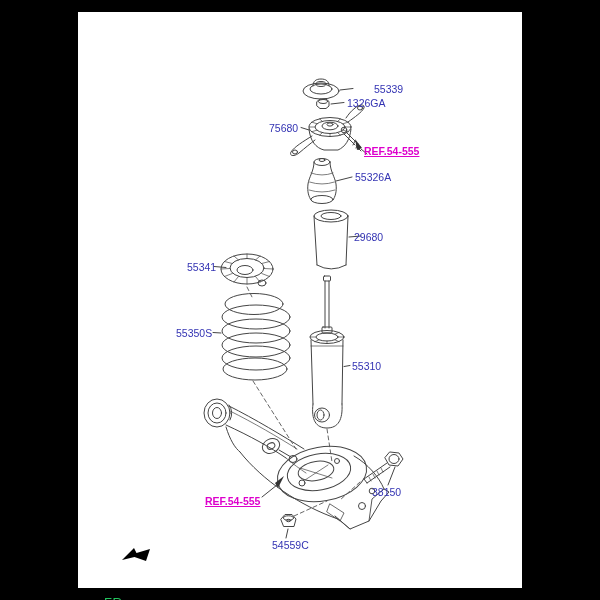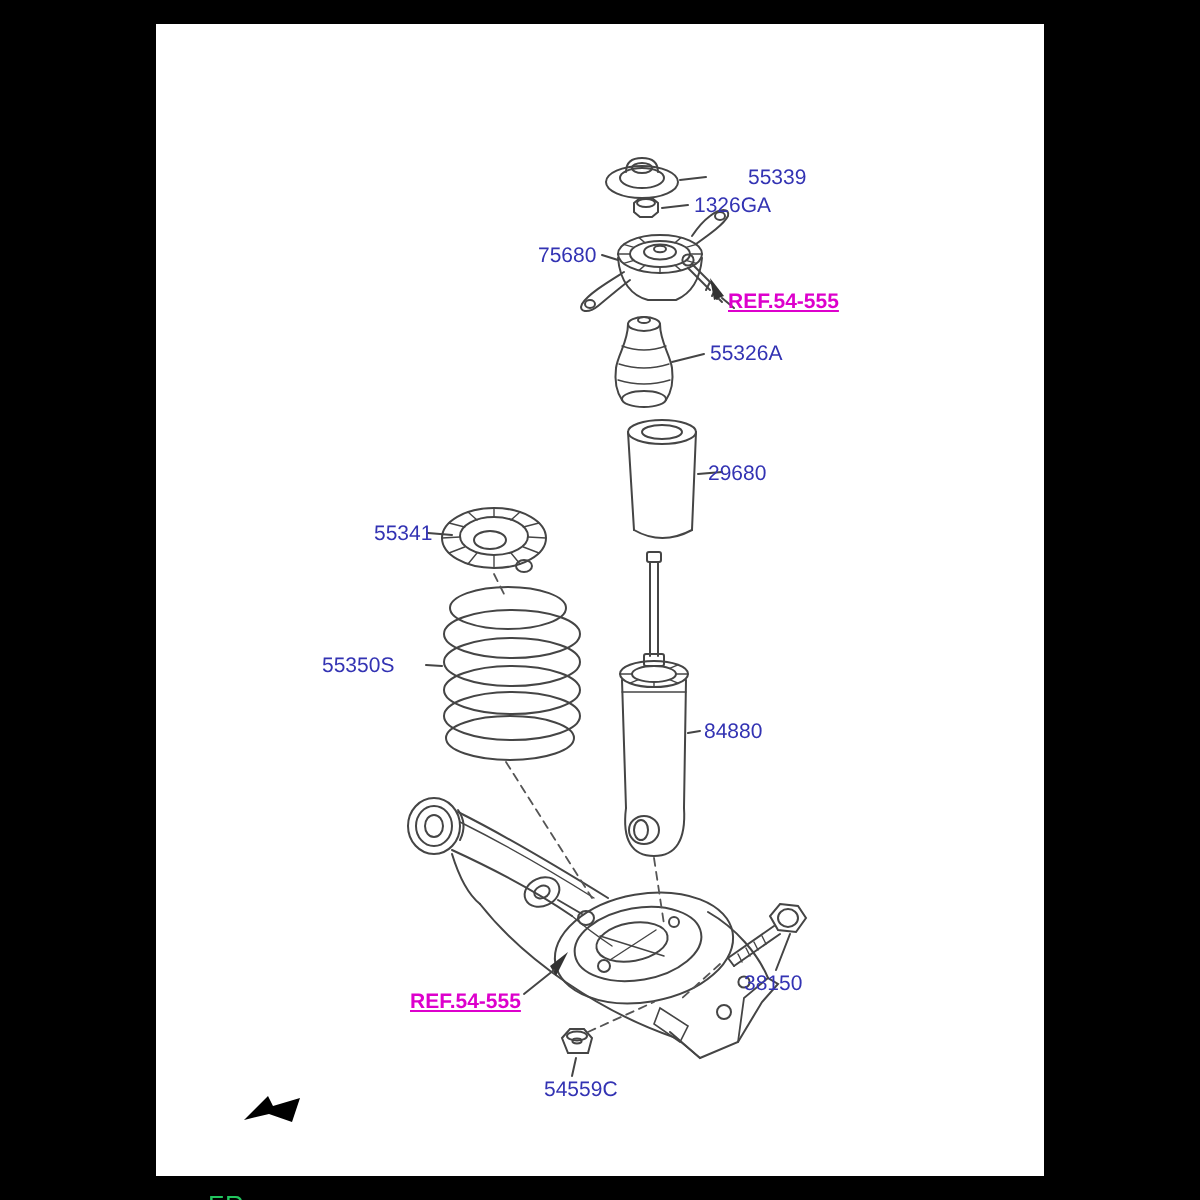--- a/index.html
+++ b/index.html
@@ -30,21 +30,21 @@
     font-size:13px;font-weight:normal;color:#22c55e;letter-spacing:0.5px;margin-top:44px;
   }
   
   .c-55339 {left:356px;top:83px;margin-left:18px;}
   .c-1326GA{left:347px;top:97px;}
   .c-55330 {left:269px;top:122px;}
   .c-reftop{left:364px;top:145px;}
   .c-55326A{left:355px;top:171px;}
   .c-55370 {left:354px;top:231px;}
   .c-55341 {left:187px;top:261px;}
-  .c-55350S{left:161px;top:327px;}
+  .c-55350S{left:176px;top:327px;}
   .c-55310 {left:352px;top:360px;}
   .c-55117 {left:372px;top:486px;}
   .c-refbot{left:205px;top:495px;}
   .c-54559C{left:272px;top:539px;}
 </style>
 </head>
 <body>
 
 <div class="stage">
   <div class="canvas"></div>
@@ -252,19 +252,19 @@
 
 
   <span class="callout c-55339">55339</span>
   <span class="callout c-1326GA">1326GA</span>
   <span class="callout c-55330">75680</span>
   <span class="callout ref c-reftop">REF.54-555</span>
   <span class="callout c-55326A">55326A</span>
   <span class="callout c-55370">29680</span>
   <span class="callout c-55341">55341</span>
   <span class="callout c-55350S">55350S</span>
-  <span class="callout c-55310">84880</span>
+  <span class="callout c-55310">55310</span>
   <span class="callout c-55117">38150</span>
   <span class="callout ref c-refbot">REF.54-555</span>
   <span class="callout c-54559C">54559C</span>
 
   <div class="fr">FR.</div>
 </div>
 
 </body></html>

